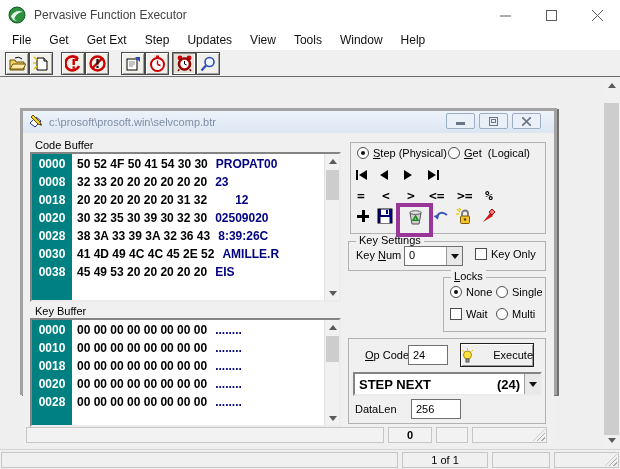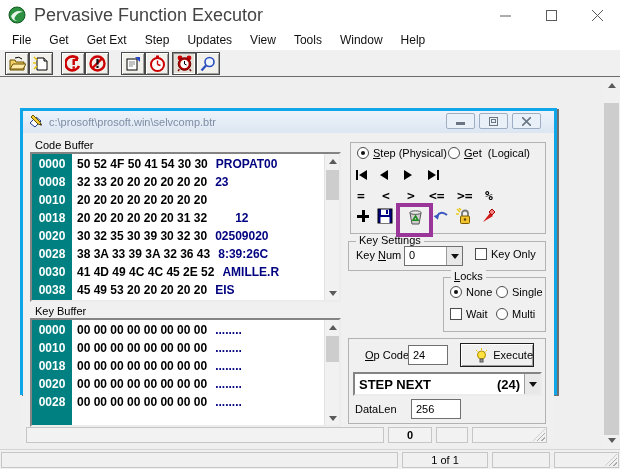--- a/index.html
+++ b/index.html
@@ -1,21 +1,21 @@
 <!DOCTYPE html>
 <html><head>
 <meta charset="utf-8">
 <style>
   *{margin:0;padding:0;box-sizing:border-box;font-family:"Liberation Sans",sans-serif;}
   html,body{width:620px;height:469px;background:#f0f0f0;overflow:hidden;}
   #window{position:relative;width:620px;height:469px;background:#f0f0f0;font-size:11px;color:#000;}
 
   
   .titlebar{position:absolute;left:0;top:0;width:620px;height:30px;background:#fff;display:flex;align-items:center;}
-  .titlebar .ttext{margin-left:8px;font-size:18px;color:#444;}
+  .titlebar .ttext{margin-left:8px;font-size:12px;color:#444;}
   .appicon{margin-left:8px;width:18px;height:18px;}
   .capbtns{position:absolute;right:0;top:0;height:30px;display:flex;}
   .capbtn{width:46px;height:30px;display:flex;align-items:center;justify-content:center;}
 
   
   .menubar{position:absolute;left:0;top:30px;width:620px;height:20px;background:#fff;display:flex;align-items:center;padding-left:3px;}
   .menuitem{padding:2px 9px;font-size:12px;color:#111;}
 
   
   .toolbar{position:absolute;left:0;top:50px;width:620px;height:27px;background:#f0f0f0;border-bottom:1px solid #6c6c6c;}
@@ -24,21 +24,21 @@
 
   
   .mdi{position:absolute;left:0;top:77px;width:620px;height:372px;background:#efefef;}
   .mdi-vsb{position:absolute;right:0;top:0;width:17px;height:372px;background:#f0f0f0;}
   .sb-arrow{position:absolute;left:0;width:17px;height:17px;display:flex;align-items:center;justify-content:center;}
   .tri-up{width:0;height:0;border-left:4px solid transparent;border-right:4px solid transparent;border-bottom:5px solid #5a5a5a;}
   .tri-dn{width:0;height:0;border-left:4px solid transparent;border-right:4px solid transparent;border-top:5px solid #5a5a5a;}
   .mdi-thumb{position:absolute;left:1px;top:26px;width:15px;height:332px;background:#cdcdcd;}
 
   
-  .child{position:absolute;left:20px;top:31px;width:537px;height:287px;background:#f0f0f0;border:3px solid #0ea5e9;box-shadow:2px 1px 0 #6f6f6f;}
+  .child{position:absolute;left:20px;top:31px;width:537px;height:287px;background:#f0f0f0;border:3px solid #a3a3a3;box-shadow:2px 1px 0 #6f6f6f;}
   .ctitle{position:relative;height:22px;background:linear-gradient(#eef3fa,#dbe6f2);display:flex;align-items:center;}
   .ctitle .ctext{margin-left:5px;font-size:11px;color:#7e8da4;}
   .cicon{margin-left:5px;width:16px;height:16px;}
   .cbtns{position:absolute;right:13px;top:2px;display:flex;gap:4px;}
   .cbtn{width:29px;height:16px;background:#e9f0f8;border:1px solid #9cadc4;border-radius:2px;display:flex;align-items:center;justify-content:center;}
   .cbody{position:relative;width:531px;height:311px;background:#f0f0f0;}
 
   
   .buf-label{position:absolute;font-size:11px;color:#000;}
   .hexpanel{position:absolute;left:7px;width:311px;background:#fff;border:2px solid;border-color:#848484 #ececec #ececec #848484;overflow:hidden;}
@@ -69,21 +69,21 @@
   .plus::before{content:"";position:absolute;width:12px;height:3px;background:#000;}
   .plus::after{content:"";position:absolute;width:3px;height:12px;background:#000;}
   .hibox{position:absolute;left:373px;top:70px;width:37px;height:34px;border:4px solid #9a359a;z-index:5;}
 
   .edit{position:absolute;background:#fff;border:1px solid #707070;font-size:11px;padding:1px 4px;line-height:16px;}
   .combo{position:absolute;background:#fff;border:1px solid #707070;display:flex;align-items:stretch;}
   .combo .cval{flex:1;padding:2px 4px;font-size:11px;}
   .combo .cbtn2{width:16px;background:#e8e8e8;border-left:1px solid #9c9c9c;display:flex;align-items:center;justify-content:center;}
   .func-combo{border:2px solid;border-color:#848484 #ececec #ececec #848484;}
   .func-combo .cval{font-family:"DejaVu Sans Mono",monospace;font-weight:bold;font-size:13px;display:flex;justify-content:space-between;align-items:center;padding:1px 4px;}
-  .execbtn{position:absolute;background:#f0f0f0;border:1px solid #1f1f1f;box-shadow:inset 1px 1px 0 #fff,inset -1px -1px 0 #9c9c9c;display:flex;align-items:center;justify-content:flex-end;gap:5px;font-size:11px;}
+  .execbtn{position:absolute;background:#f0f0f0;border:1px solid #1f1f1f;box-shadow:inset 1px 1px 0 #fff,inset -1px -1px 0 #9c9c9c;display:flex;align-items:center;justify-content:space-between;gap:5px;font-size:11px;}
 
   
   .cstatus{position:absolute;left:3px;top:294px;width:525px;height:17px;}
   .spanel{position:absolute;top:0;height:16px;background:#f2f2f2;border:1px solid #c6c6c6;font-size:11px;font-weight:bold;display:flex;align-items:center;justify-content:center;}
   .mainstatus{position:absolute;left:0;top:449px;width:620px;height:16px;background:#f0f0f0;border-top:1px solid #d4d4d4;}
   .mpanel{position:absolute;top:2px;height:16px;border:1px solid #c6c6c6;font-size:11px;display:flex;align-items:center;justify-content:center;}
   .grip{position:absolute;right:1px;bottom:1px;width:12px;height:12px;background:repeating-linear-gradient(135deg,transparent 0 2px,#ababab 2px 3px);clip-path:polygon(100% 0,100% 100%,0 100%);}
 </style>
 </head>
 <body>
@@ -246,21 +246,20 @@
       </div>
 
       <div class="cbody">
 
         <span class="buf-label" style="left:12px;top:6px">Code Buffer</span>
         <div class="hexpanel" style="top:19px;height:150px">
           <div class="addrcol"></div>
           <div class="hexrows" id="data-rows">
               <div class="hexrow"><span class="addr">0000</span><span class="hex">50 52 4F 50 41 54 30 30</span><span class="ascii">PROPAT00</span></div>
               <div class="hexrow"><span class="addr">0008</span><span class="hex">32 33 20 20 20 20 20 20</span><span class="ascii">23</span></div>
-              <div class="hexrow"><span class="addr">0010</span><span class="hex">20 20 20 20 20 20 20 20</span><span class="ascii">        </span></div>
               <div class="hexrow"><span class="addr">0018</span><span class="hex">20 20 20 20 20 20 31 32</span><span class="ascii">      12</span></div>
               <div class="hexrow"><span class="addr">0020</span><span class="hex">30 32 35 30 39 30 32 30</span><span class="ascii">02509020</span></div>
               <div class="hexrow"><span class="addr">0028</span><span class="hex">38 3A 33 39 3A 32 36 43</span><span class="ascii">8:39:26C</span></div>
               <div class="hexrow"><span class="addr">0030</span><span class="hex">41 4D 49 4C 4C 45 2E 52</span><span class="ascii">AMILLE.R</span></div>
               <div class="hexrow"><span class="addr">0038</span><span class="hex">45 49 53 20 20 20 20 20</span><span class="ascii">EIS     </span></div>
             </div>
           <div class="panel-vsb">
             <div class="sb-arrow" style="top:0">
                 <div class="tri-up"></div>
               </div>

